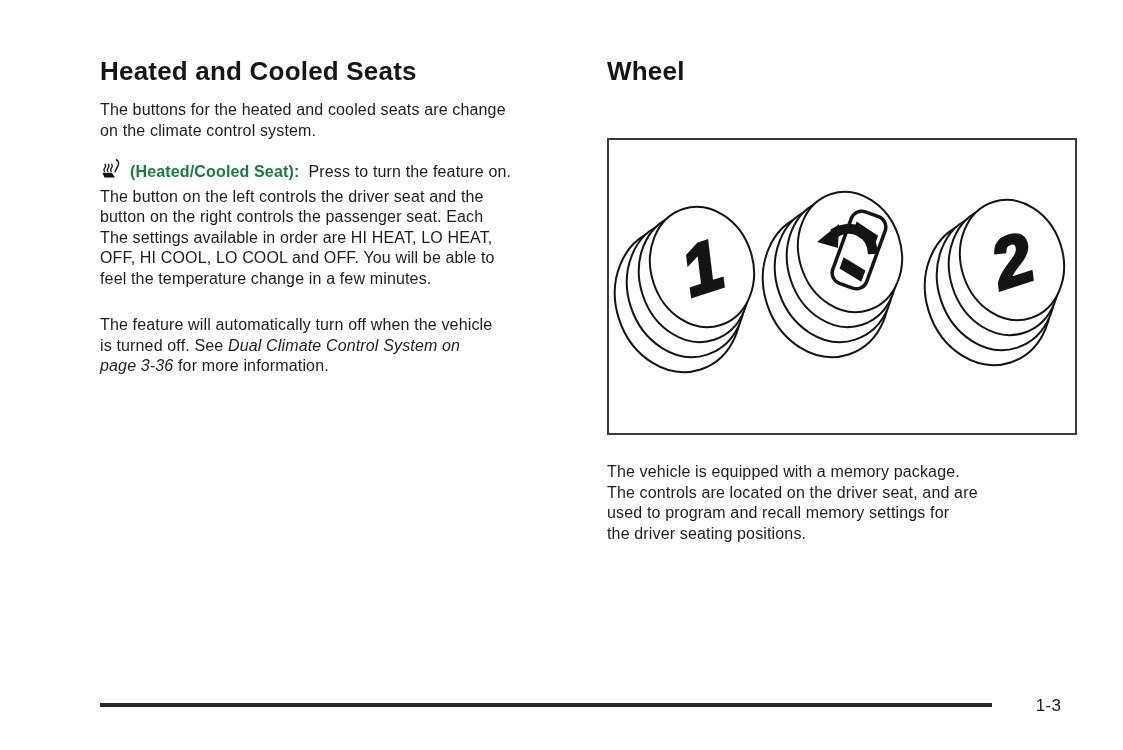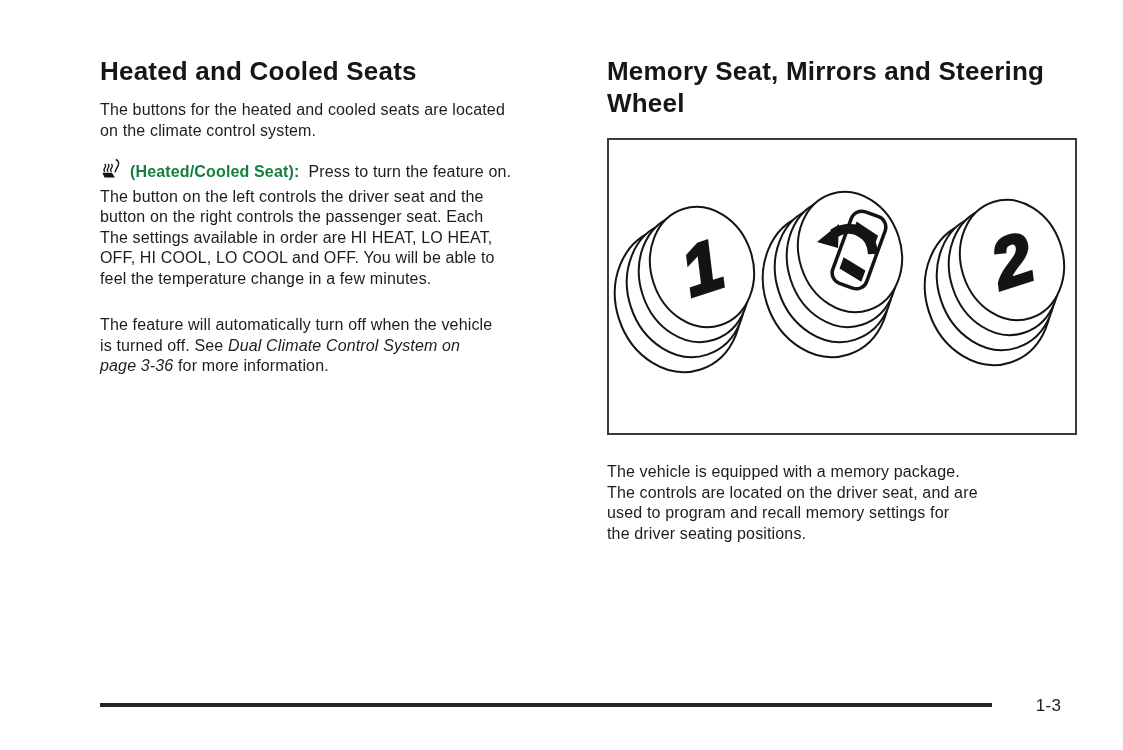--- a/index.html
+++ b/index.html
@@ -88,21 +88,21 @@
 
 <div class="page">
 
   <div class="col col-left">
 
     <div class="heading-block">
       <h1 class="heading">Heated and Cooled Seats</h1>
     </div>
 
     <div class="para" style="top:100px">
-      <div class="line">The buttons for the heated and cooled seats are located</div>
+      <div class="line">The buttons for the heated and cooled seats are change</div>
       <div class="line">on the climate control system.</div>
     </div>
 
     <div class="para" style="top:158px">
       <div class="line">
         <span class="seat-icon">
           <svg width="21" height="23" viewBox="0 0 22 24">
             <path d="M16.5 1.5 c3.2 1.4 3.8 4 2.2 7 c-1.2 2.4 -2.6 3.9 -3 6.6" fill="none" stroke="#141414" stroke-width="1.5"></path>
             <path d="M5 6 q1.8 2.2 0 4.4 q-1.8 2 0 4" fill="none" stroke="#141414" stroke-width="1.3"></path>
             <path d="M8.5 6 q1.8 2.2 0 4.4 q-1.8 2 0 4" fill="none" stroke="#141414" stroke-width="1.3"></path>
@@ -122,21 +122,20 @@
       <div class="line">The feature will automatically turn off when the vehicle</div>
       <div class="line"><span>is turned off. See </span><span class="italic">Dual Climate Control System on</span></div>
       <div class="line"><span class="italic">page 3-36</span><span> for more information.</span></div>
     </div>
 
   </div>
 
   <div class="col col-right">
 
     <div class="heading-block">
-      <h1 class="heading">Memory Seat, Mirrors and Steering</h1>
       <h1 class="heading">Wheel</h1>
     </div>
 
     <div class="figure-box">
       <svg width="466" height="293" viewBox="0 0 466 293">
 
         <g fill="#ffffff" stroke="#141414" stroke-width="2">
           <ellipse cx="69" cy="160" rx="62" ry="73" transform="rotate(-18 69 160)"></ellipse>
           <ellipse cx="77" cy="149" rx="58" ry="69" transform="rotate(-18 77 149)"></ellipse>
           <ellipse cx="85" cy="138" rx="54" ry="65" transform="rotate(-18 85 138)"></ellipse>

